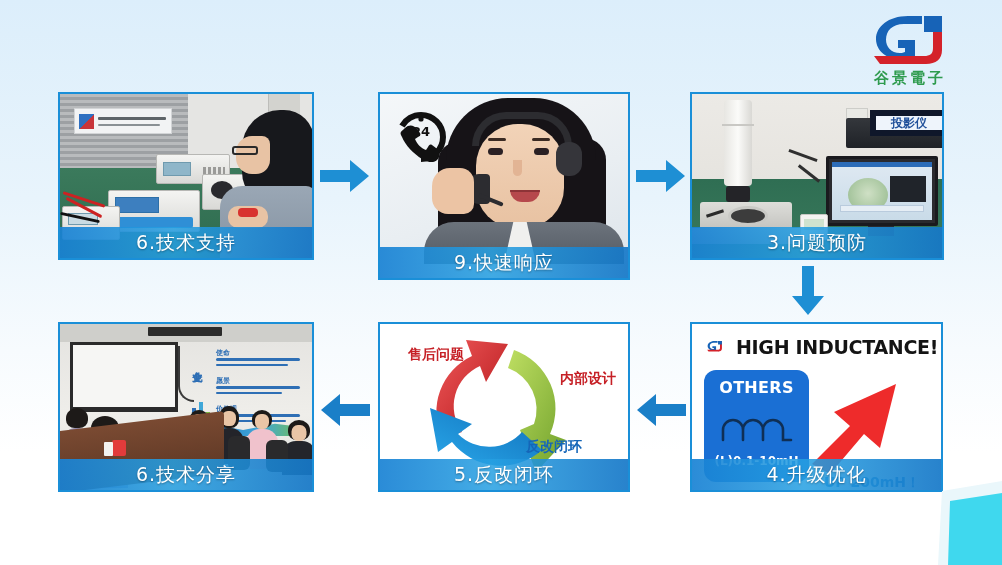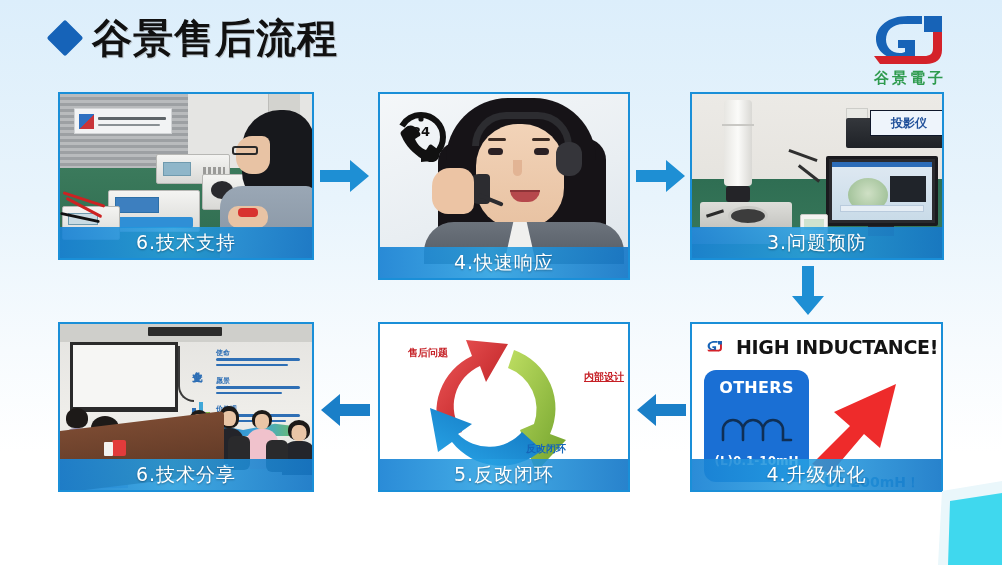--- a/index.html
+++ b/index.html
@@ -151,21 +151,21 @@
     background:#2a2a2e; border:3px solid #1a1a1e; border-radius:2px; }
   .s3-scr { position:absolute; inset:3px; background:linear-gradient(to bottom,#dfe9f2,#c9dbe8); }
   .s3-scrbar { position:absolute; left:0; right:0; top:0; height:5px; background:#2c6cb8; }
   .s3-circ { position:absolute; left:16px; top:16px; width:40px; height:34px;
     background:radial-gradient(circle at 50% 45%,#cfe0c5,#94b98c); border-radius:50%; }
   .s3-panel2 { position:absolute; right:6px; top:14px; width:36px; height:26px; background:#20242a; }
   .s3-stand { position:absolute; left:176px; top:132px; width:26px; height:10px; background:#2a2a2e; }
   .s3-proj { position:absolute; left:154px; top:24px; width:98px; height:30px;
     background:linear-gradient(to bottom,#34373c,#1f2227); border-radius:2px; }
   .s3-sign { position:absolute; left:178px; top:16px; width:78px; height:26px;
-    background:#eef4fb; border:1px solid #0f172a; display:flex; align-items:center; justify-content:center;
+    background:#eef4fb; border:6px solid #0f172a; display:flex; align-items:center; justify-content:center;
     color:#20509a; font-size:12px; font-weight:bold; font-family:"DejaVu Sans",sans-serif; }
   .s3-meter { position:absolute; left:108px; top:120px; width:28px; height:26px;
     background:#f4f4f2; border:1px solid #c8c8c4; border-radius:2px; }
   .s3-meter i { position:absolute; left:3px; top:4px; right:3px; height:11px; background:#cfe3cf; display:block; }
   .s3-sock { position:absolute; left:154px; top:14px; width:22px; height:18px; background:#e9e9e5; border:1px solid #cdcdc9; }
 
   
   .s4-bg { position:absolute; inset:0; background:#ffffff; padding:6px; }
   .s4-head { position:absolute; left:10px; top:8px; right:10px; height:30px; display:flex; align-items:center; gap:8px; }
   .s4-logo { width:26px; height:26px; position:relative; flex:0 0 auto; }
@@ -179,24 +179,24 @@
     font-family:"DejaVu Sans","Liberation Sans",sans-serif; }
   .s4-cval { position:absolute; left:0; right:0; bottom:14px; text-align:center; font-size:12px; font-weight:bold;
     font-family:"DejaVu Sans","Liberation Sans",sans-serif; }
   .s4-coil { position:absolute; left:50%; top:44px; transform:translateX(-50%); }
   .s4-redarrow { position:absolute; left:118px; top:44px; }
   .s4-up { position:absolute; left:132px; bottom:-2px; font-size:14px; font-weight:bold; color:#1e7fd0;
     font-family:"DejaVu Sans","Liberation Sans",sans-serif; }
 
   
   .s5-bg { position:absolute; inset:0; background:#ffffff; }
-  .s5-lbl { position:absolute; font-size:10px; font-weight:bold;
+  .s5-lbl { position:absolute; font-size:14px; font-weight:bold;
     font-family:"DejaVu Sans","Liberation Sans",sans-serif; white-space:nowrap; }
   .s5-l1 { left:28px; top:22px; color:#c62026; }
-  .s5-l2 { right:4px; top:46px; color:#c62026;text-decoration:underline; }
+  .s5-l2 { right:12px; top:46px; color:#c62026; }
   .s5-l3 { left:146px; bottom:34px; color:#1566b8; }
 
   
   .s6-bg { position:absolute; inset:0; background:linear-gradient(to bottom,#e4e3e0 0%,#efeeea 55%,#dcdcd8 100%); }
   .s6-ceil { position:absolute; left:0; top:0; right:0; height:18px; background:#cfcfcb; }
   .s6-vent { position:absolute; left:88px; top:3px; width:74px; height:9px; background:#2b2b2b; border-radius:1px; }
   .s6-screen { position:absolute; left:10px; top:18px; width:108px; height:70px;
     background:#f6f6f4; border:3px solid #2b2b2b; border-bottom-width:5px; }
   .s6-cord { position:absolute; left:118px; top:22px; width:16px; height:56px;
     border:2px solid #3a3a3a; border-top:none; border-right:none; border-radius:0 0 0 18px; }
@@ -211,24 +211,20 @@
   .s6-p { position:absolute; }
   .s6-p .h { position:absolute; left:50%; transform:translateX(-50%); background:#1d1a18; border-radius:50% 50% 40% 40%; }
   .s6-p .b { position:absolute; left:50%; transform:translateX(-50%); border-radius:14px 14px 0 0; }
   .s6-p .f { position:absolute; left:50%; transform:translateX(-50%); background:#e9c5a6; border-radius:42%; }
   .s6-chair { position:absolute; background:#2a2a2c; border-radius:6px; }
 </style>
 </head>
 <body>
 
 <div class="header">
-  <div class="title-wrap">
-    <span class="diamond"></span>
-    <span class="title-text">谷景售后流程</span>
-  </div>
 
   <div class="logo">
     <svg width="120" height="58" viewBox="0 0 120 58">
       <path d="M58 6 C38 6 26 17 26 29 C26 41 37 50 53 50 C60 50 65 48 65 48 L65 30 L48 30 L48 38 L55 38 L55 42 C54 42.5 52 43 50 43 C41 43 36 37 36 29.5 C36 21 42 14 54 14 L72 14 L72 6 Z" fill="#1763b7"></path>
       <path d="M24 46 L76 46 L76 54 L30 54 Z" fill="#d4222a"></path>
       <path d="M74 6 L92 6 L92 40 C92 49 86 54 76 54 L74 54 L74 46 C80 46 83 44 83 38 L83 14 L74 14 Z" fill="#d4222a"></path>
       <path d="M74 6 L92 6 L92 22 L74 22 Z" fill="#1763b7"></path>
     </svg>
     <div class="logo-sub">谷景電子</div>
   </div>
@@ -300,21 +296,21 @@
     <div class="s2-icon">
       <svg width="50" height="50" viewBox="0 0 50 50">
         <path d="M25 3 A22 22 0 0 1 47 25 A22 22 0 0 1 25 47" fill="none" stroke="#111" stroke-width="6" stroke-linecap="butt"></path>
         <path d="M25 3 A22 22 0 0 0 6 14" fill="none" stroke="#111" stroke-width="6"></path>
         <circle cx="25" cy="7" r="2.6" fill="#111"></circle>
         <path d="M9 16 c4-4 9-3 12 1 l3 4 c1 2 0 3-2 4 l-3 2 c2 5 6 9 11 11 l2-3 c1-2 2-3 4-2 l4 3 c4 3 5 8 1 12 -3 3-9 3-15-1 C18 42 9 33 6 25 3 20 5 20 9 16 Z" fill="#111"></path>
         <text x="25" y="24" font-size="13" font-weight="bold" fill="#111" text-anchor="middle" font-family="DejaVu Sans, sans-serif">24</text>
       </svg>
     </div>
   </div>
-  <div class="caption">4.快速响应</div>
+  <div class="caption">9.快速响应</div>
 </div>
 
 <div class="panel" id="p3">
   <div class="scene">
     <div class="s3-bg"></div>
     <span class="s3-sock"></span>
     <span class="s3-col"></span>
     <span style="position:absolute;left:30px;top:30px;width:32px;height:2px;background:#c9c8c4;"></span>
     <span class="s3-lens"></span>
     <span class="s3-stage"></span>

